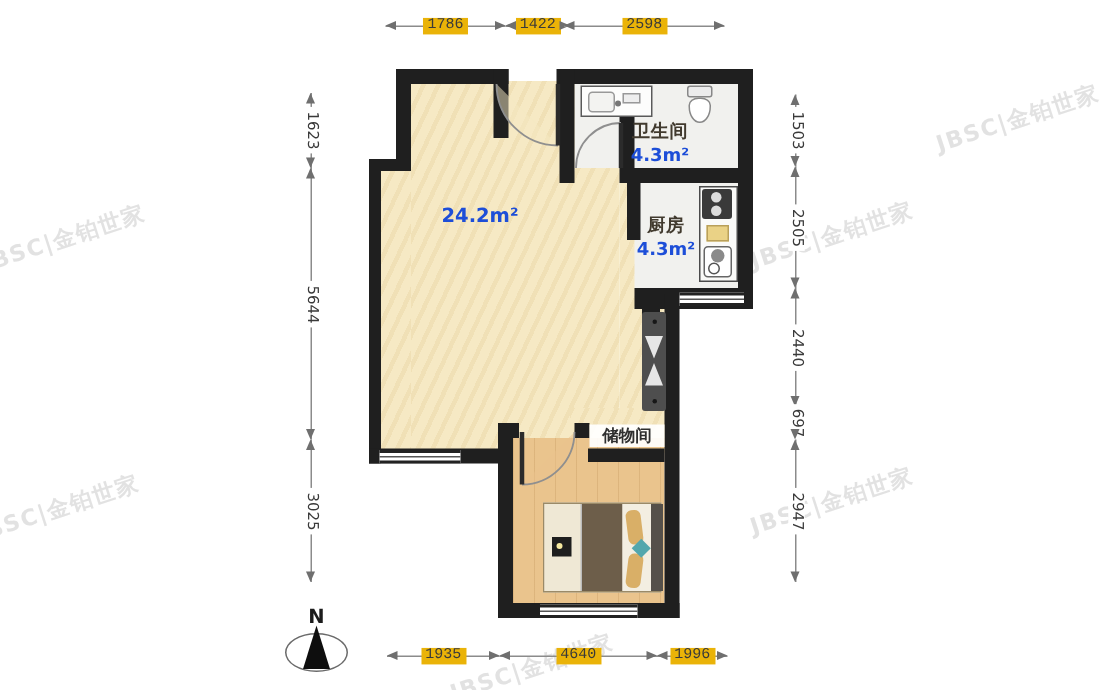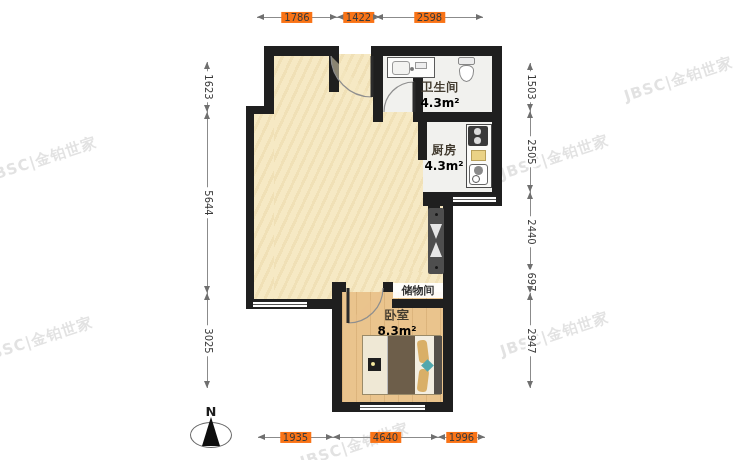--- a/index.html
+++ b/index.html
@@ -10,28 +10,28 @@
   
   .wall{position:absolute;background:#1f1f1f;}
   .floor{position:absolute;}
   .beige{background:#f6e9c4;background-image:repeating-linear-gradient(115deg,rgba(214,184,118,.18) 0 3px,rgba(255,255,255,0) 3px 9px);}
   .tile{background:#f1f1ee;}
   .wood{background:#eac48d;background-image:repeating-linear-gradient(90deg,rgba(150,100,40,.16) 0 1px,rgba(0,0,0,0) 1px 14px);}
   .window-h{position:absolute;height:9px;background:#fff;border-top:2px solid #222;border-bottom:2px solid #222;box-sizing:border-box;}
   .window-h::after{content:"";display:block;height:1px;background:#555;margin-top:2px;}
   
   .room-label{position:absolute;text-align:center;font-weight:700;color:#413a2e;font-size:13px;line-height:1.3;letter-spacing:.5px;}
-  .room-label .area{font-size:13px;color:#000000;letter-spacing:0;}
+  .room-label .area{font-size:13px;color:#1d4ed8;letter-spacing:0;}
   .storage-label{position:absolute;background:rgba(255,255,255,.92);font-size:11px;font-weight:700;color:#2f2f2f;padding:0 3px;line-height:15px;text-align:center;}
   
   .dim-h{position:absolute;height:0;border-top:1px solid #8b8b8b;}
   .dim-h::before,.dim-h::after{content:"";position:absolute;top:-4px;width:0;height:0;border-top:3.5px solid transparent;border-bottom:3.5px solid transparent;}
   .dim-h::before{left:0;border-right:7px solid #6f6f6f;}
   .dim-h::after{right:0;border-left:7px solid #6f6f6f;}
-  .dim-h .lbl{position:absolute;left:50%;top:0;transform:translate(-50%,-55%);background:#f97316;padding:0 3px;font-size:10px;color:#3a3a3a;white-space:nowrap;}
+  .dim-h .lbl{position:absolute;left:50%;top:0;transform:translate(-50%,-55%);background:#eab308;padding:0 3px;font-size:10px;color:#3a3a3a;white-space:nowrap;font-family:Liberation Mono, monospace;}
   .dim-v{position:absolute;width:0;border-left:1px solid #8b8b8b;}
   .dim-v::before,.dim-v::after{content:"";position:absolute;left:-4px;width:0;height:0;border-left:3.5px solid transparent;border-right:3.5px solid transparent;}
   .dim-v::before{top:0;border-bottom:7px solid #6f6f6f;}
   .dim-v::after{bottom:0;border-top:7px solid #6f6f6f;}
   .dim-v .lbl{position:absolute;top:50%;left:0;transform:translate(-50%,-50%);background:#fff;padding:3px 0;font-size:10px;color:#3a3a3a;writing-mode:vertical-rl;white-space:nowrap;}
   
   .fixture{position:absolute;box-sizing:border-box;}
   .shaft{position:absolute;background:#4e4e4e;border-radius:2px;}
   .shaft .screw{position:absolute;left:50%;width:3px;height:3px;margin-left:-1.5px;border-radius:50%;background:#171717;}
   .tri{position:absolute;width:0;height:0;left:50%;}
@@ -136,32 +136,29 @@
     </div>
     <div style="position:absolute;left:25px;top:0;width:27px;height:100%;background:#6d5e4a;"></div>
     <div style="position:absolute;left:52px;top:0;width:19px;height:100%;background:#f3eee1;"></div>
     <div style="position:absolute;left:71px;top:0;width:8px;height:100%;background:#55504a;"></div>
     <div style="position:absolute;left:55px;top:4px;width:10px;height:23px;background:#d9af67;border-radius:4px;transform:rotate(-7deg);"></div>
     <div style="position:absolute;left:55px;top:33px;width:10px;height:23px;background:#d9af67;border-radius:4px;transform:rotate(7deg);"></div>
     <div style="position:absolute;left:60px;top:25px;width:9px;height:9px;background:#52a7ad;transform:rotate(45deg);"></div>
   </div>
 
   <div class="room-label" style="left:260px;top:137px;width:120px;">
+    <div class="area">24.2m²</div>
   </div>
   <div class="room-label" style="left:398px;top:80px;width:84px;font-size:12px;">
     <div>卫生间</div>
     <div class="area" style="font-size:12px;">4.3m²</div>
   </div>
   <div class="room-label" style="left:402px;top:143px;width:84px;font-size:12px;">
     <div>厨房</div>
     <div class="area" style="font-size:12px;">4.3m²</div>
-  </div>
-  <div class="room-label" style="left:357px;top:308px;width:80px;font-size:12px;">
-    <div>卧室</div>
-    <div class="area" style="font-size:12px;">8.3m²</div>
   </div>
   <div class="storage-label" style="left:393px;top:283px;width:44px;">储物间</div>
 
   <div class="dim-h" style="left:257px;top:17px;width:80px;">
       <span class="lbl">1786</span>
     </div>
   <div class="dim-h" style="left:337px;top:17px;width:43px;">
       <span class="lbl">1422</span>
     </div>
   <div class="dim-h" style="left:376px;top:17px;width:107px;">

